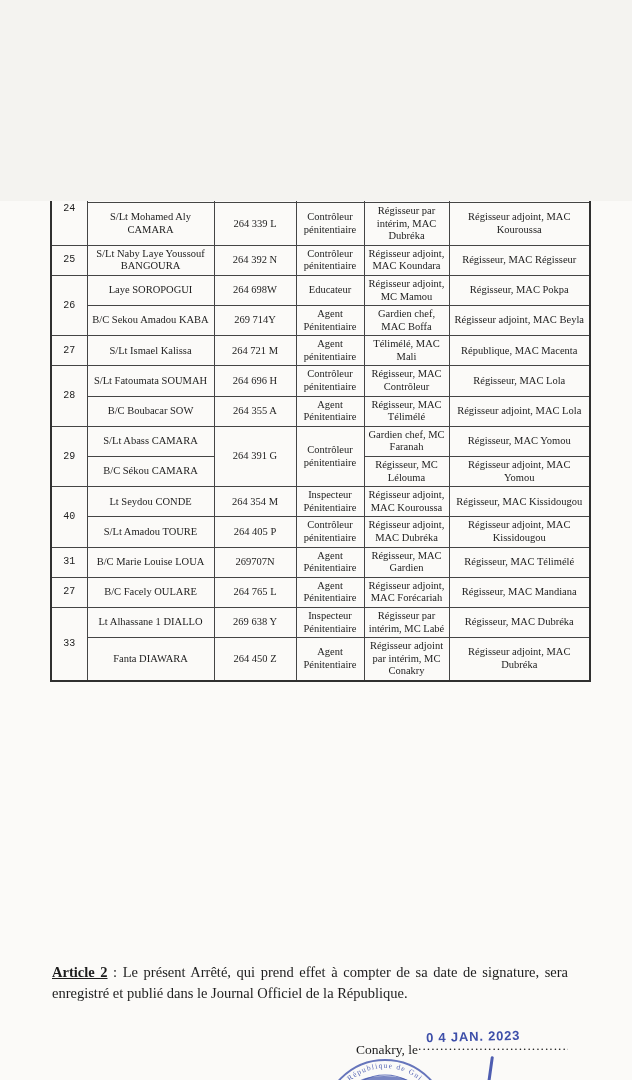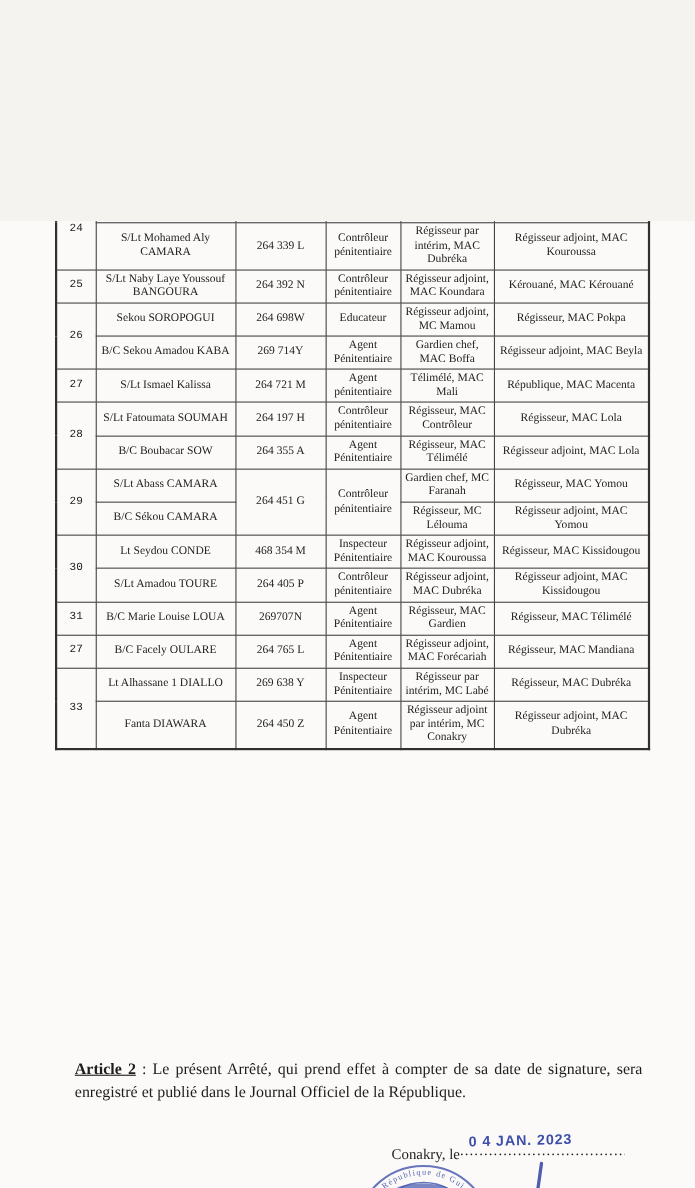--- a/index.html
+++ b/index.html
@@ -29,21 +29,21 @@
   }
   td.num{font-size:10px;font-family:Liberation Mono, monospace;}
   td.name{text-align:left;padding-left:5px;font-family:Liberation Serif, serif;}
   td.top{vertical-align:top;padding-top:4px;}
   
   .band-shadow{position:absolute;left:0;top:865;width:632px;height:3px;background:#c6c4c0;}
   .band{position:absolute;left:0;top:868;width:632px;height:11px;background:#0d0d0d;}
   .page2{position:absolute;left:0;top:879;width:632px;height:201px;background:var(--paper2);}
   
   .article{
-    position:absolute;left:68px;top:962px;width:516px;
+    position:absolute;left:52px;top:962px;width:516px;
     font-size:14.5px;line-height:1.45;text-align:justify;
   }
   .article .a-label{font-weight:bold;text-decoration:underline;}
   
   .dateline{
     position:absolute;left:356px;top:1038px;font-size:13.5px;white-space:nowrap;
   }
   .dateline .dots{
     display:inline-block;width:150px;overflow:hidden;vertical-align:baseline;
     letter-spacing:1px;
@@ -120,25 +120,25 @@
         <td class="grade">Contrôleur pénitentiaire</td>
         <td class="old">Régisseur par intérim, MAC Dubréka</td>
         <td class="new">Régisseur adjoint, MAC Kouroussa</td>
       </tr>
       <tr>
         <td class="num" rowspan="1">25</td>
         <td class="name">S/Lt Naby Laye Youssouf BANGOURA</td>
         <td class="mat">264 392 N</td>
         <td class="grade">Contrôleur pénitentiaire</td>
         <td class="old">Régisseur adjoint, MAC Koundara</td>
-        <td class="new">Kérouané, MAC Kérouané</td>
+        <td class="new">Régisseur, MAC Régisseur</td>
       </tr>
       <tr>
         <td class="num" rowspan="2">26</td>
-        <td class="name">Sekou SOROPOGUI</td>
+        <td class="name">Laye SOROPOGUI</td>
         <td class="mat">264 698W</td>
         <td class="grade">Educateur</td>
         <td class="old">Régisseur adjoint, MC Mamou</td>
         <td class="new">Régisseur, MAC Pokpa</td>
       </tr>
       <tr>
         <td class="name">B/C Sekou Amadou KABA</td>
         <td class="mat">269 714Y</td>
         <td class="grade">Agent Pénitentiaire</td>
         <td class="old">Gardien chef, MAC Boffa</td>
@@ -148,49 +148,49 @@
         <td class="num" rowspan="1">27</td>
         <td class="name">S/Lt Ismael Kalissa</td>
         <td class="mat">264 721 M</td>
         <td class="grade">Agent pénitentiaire</td>
         <td class="old">Télimélé, MAC Mali</td>
         <td class="new">République, MAC Macenta</td>
       </tr>
       <tr>
         <td class="num" rowspan="2">28</td>
         <td class="name">S/Lt Fatoumata SOUMAH</td>
-        <td class="mat">264 197 H</td>
+        <td class="mat">264 696 H</td>
         <td class="grade">Contrôleur pénitentiaire</td>
         <td class="old">Régisseur, MAC Contrôleur</td>
         <td class="new">Régisseur, MAC Lola</td>
       </tr>
       <tr>
         <td class="name">B/C Boubacar SOW</td>
         <td class="mat">264 355 A</td>
         <td class="grade">Agent Pénitentiaire</td>
         <td class="old">Régisseur, MAC Télimélé</td>
         <td class="new">Régisseur adjoint, MAC Lola</td>
       </tr>
       <tr>
         <td class="num" rowspan="2">29</td>
         <td class="name">S/Lt Abass CAMARA</td>
-        <td class="mat top" rowspan="2">264 451 G</td>
+        <td class="mat top" rowspan="2">264 391 G</td>
         <td class="grade top" rowspan="2">Contrôleur pénitentiaire</td>
         <td class="old">Gardien chef, MC Faranah</td>
         <td class="new">Régisseur, MAC Yomou</td>
       </tr>
       <tr>
         <td class="name">B/C Sékou CAMARA</td>
         <td class="old">Régisseur, MC Lélouma</td>
         <td class="new">Régisseur adjoint, MAC Yomou</td>
       </tr>
       <tr>
-        <td class="num" rowspan="2">30</td>
+        <td class="num" rowspan="2">40</td>
         <td class="name">Lt Seydou CONDE</td>
-        <td class="mat">468 354 M</td>
+        <td class="mat">264 354 M</td>
         <td class="grade">Inspecteur Pénitentiaire</td>
         <td class="old">Régisseur adjoint, MAC Kouroussa</td>
         <td class="new">Régisseur, MAC Kissidougou</td>
       </tr>
       <tr>
         <td class="name">S/Lt Amadou TOURE</td>
         <td class="mat">264 405 P</td>
         <td class="grade">Contrôleur pénitentiaire</td>
         <td class="old">Régisseur adjoint, MAC Dubréka</td>
         <td class="new">Régisseur adjoint, MAC Kissidougou</td>

